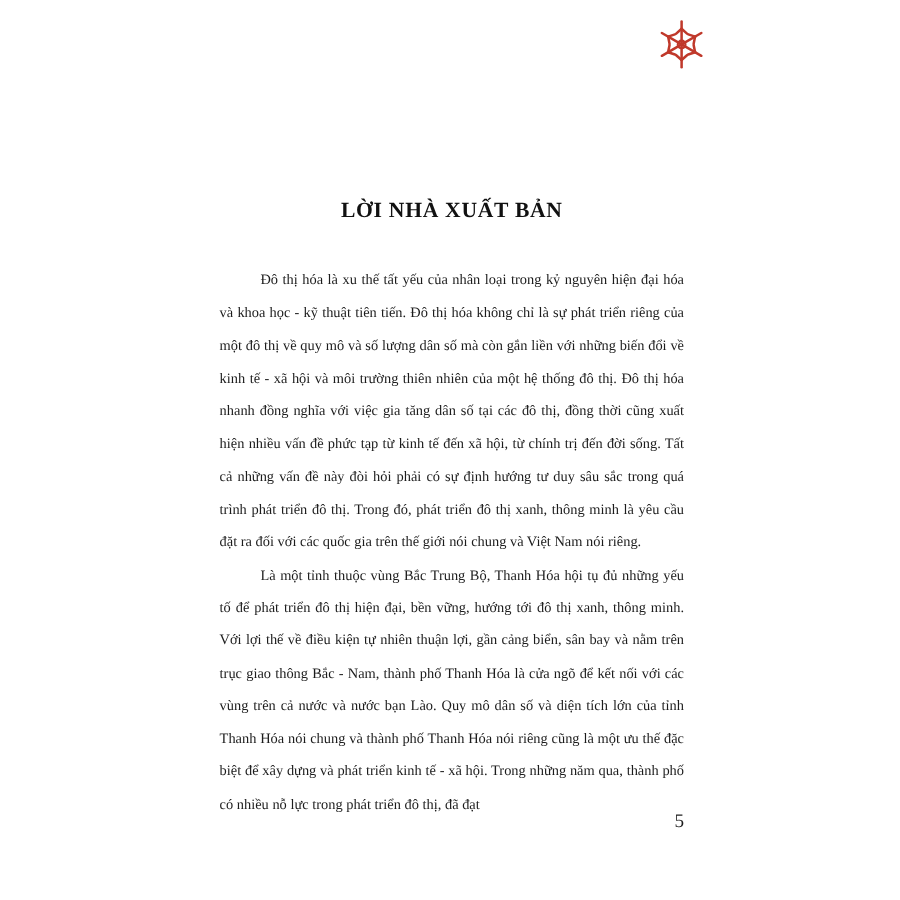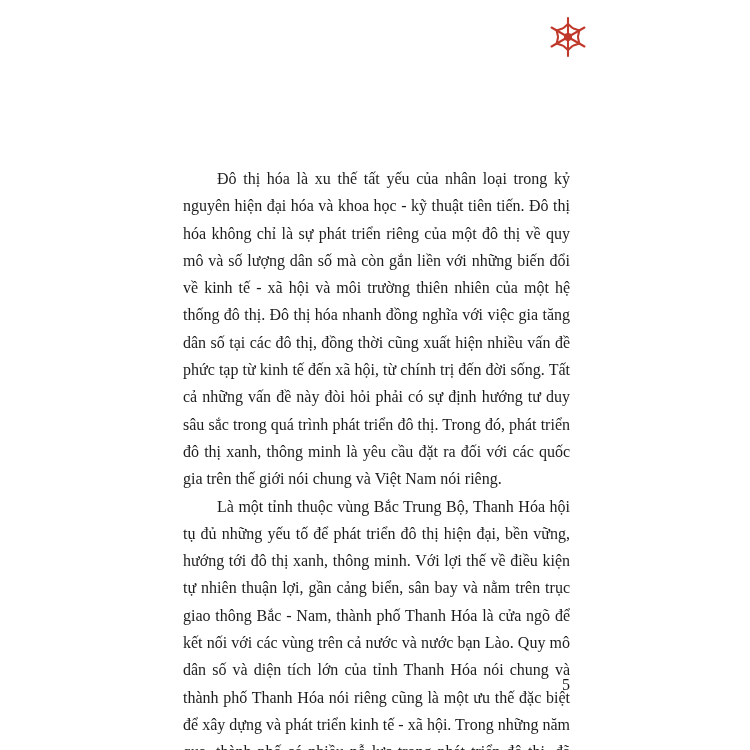--- a/index.html
+++ b/index.html
@@ -32,21 +32,21 @@
   }
   .title {
     text-align: center;
     font-size: 18px;
     font-weight: bold;
     letter-spacing: 0.6px;
     color: #111111;
     margin-bottom: 34px;
   }
   .body-text p {
-    font-size: 16px;
+    font-size: 12px;
     line-height: 27.3px;
     text-align: justify;
     text-indent: 34px;
     color: #1c1c1c;
   }
   .page-number {
     position: absolute;
     left: 183px;
     top: 676px;
     width: 387px;
@@ -92,20 +92,21 @@
           <line x1="22" y1="22" x2="22" y2="3"></line>
           <line x1="22" y1="9" x2="17.5" y2="13"></line>
           <line x1="22" y1="9" x2="26.5" y2="13"></line>
         </g>
         <circle cx="22" cy="22" r="3.2" stroke-width="1.8"></circle>
       </g>
     </svg>
   </div>
 
   <div class="content">
+    <h1 class="title">LỜI NHÀ XUẤT BẢN</h1>
 
     <div class="body-text">
       <p>Đô thị hóa là xu thế tất yếu của nhân loại trong kỷ nguyên hiện đại hóa và khoa học - kỹ thuật tiên tiến. Đô thị hóa không chỉ là sự phát triển riêng của một đô thị về quy mô và số lượng dân số mà còn gắn liền với những biến đổi về kinh tế - xã hội và môi trường thiên nhiên của một hệ thống đô thị. Đô thị hóa nhanh đồng nghĩa với việc gia tăng dân số tại các đô thị, đồng thời cũng xuất hiện nhiều vấn đề phức tạp từ kinh tế đến xã hội, từ chính trị đến đời sống. Tất cả những vấn đề này đòi hỏi phải có sự định hướng tư duy sâu sắc trong quá trình phát triển đô thị. Trong đó, phát triển đô thị xanh, thông minh là yêu cầu đặt ra đối với các quốc gia trên thế giới nói chung và Việt Nam nói riêng.</p>
       <p>Là một tỉnh thuộc vùng Bắc Trung Bộ, Thanh Hóa hội tụ đủ những yếu tố để phát triển đô thị hiện đại, bền vững, hướng tới đô thị xanh, thông minh. Với lợi thế về điều kiện tự nhiên thuận lợi, gần cảng biển, sân bay và nằm trên trục giao thông Bắc - Nam, thành phố Thanh Hóa là cửa ngõ để kết nối với các vùng trên cả nước và nước bạn Lào. Quy mô dân số và diện tích lớn của tỉnh Thanh Hóa nói chung và thành phố Thanh Hóa nói riêng cũng là một ưu thế đặc biệt để xây dựng và phát triển kinh tế - xã hội. Trong những năm qua, thành phố có nhiều nỗ lực trong phát triển đô thị, đã đạt</p>
     </div>
   </div>
 
   <div class="page-number">5</div>
 
 </div>

